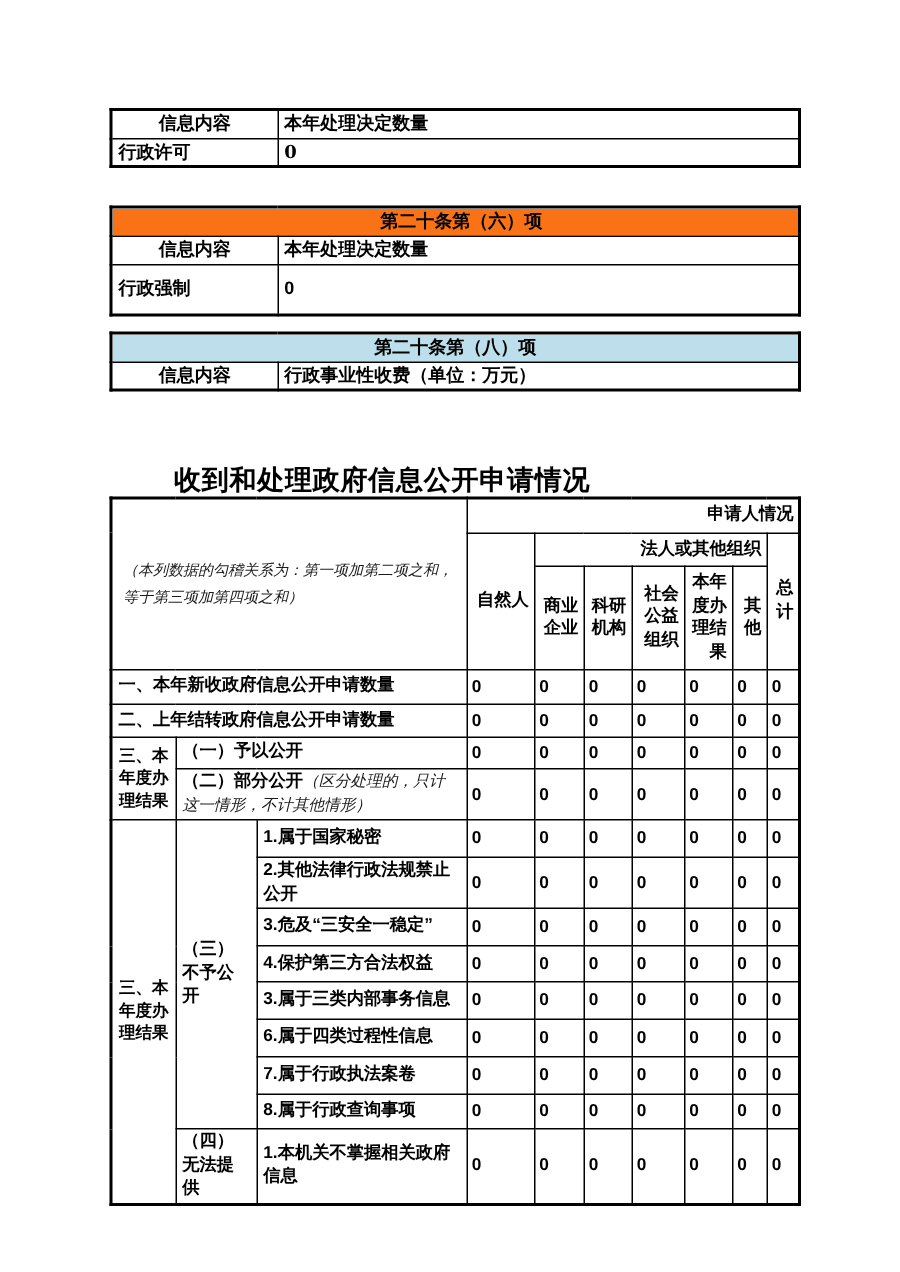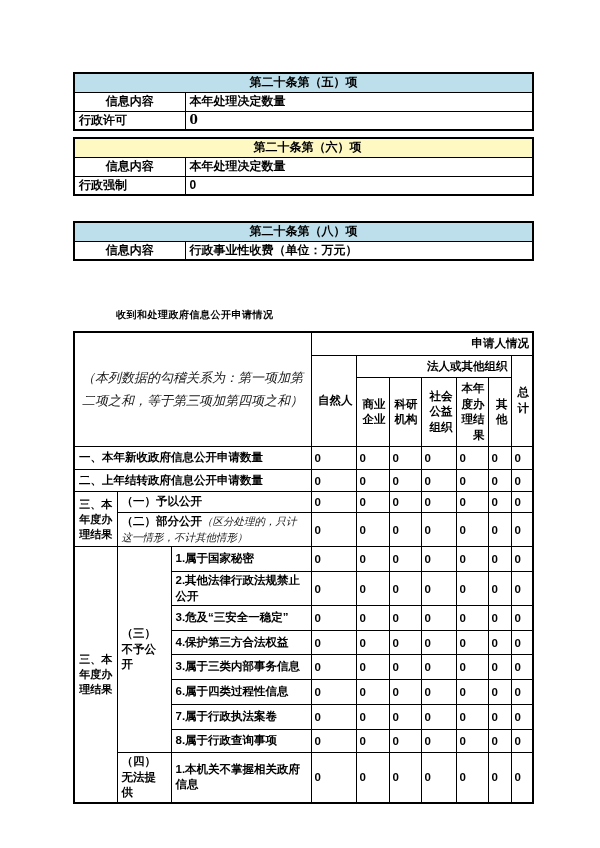--- a/index.html
+++ b/index.html
@@ -17,67 +17,64 @@
 
   
   .mini td { font-size:12px; font-weight:600; padding:1px 4px; line-height:1.3; }
   .sec-hd { text-align:center; font-weight:700; font-size:12px; }
   .mini .lab-c { text-align:center; }
   .mini .row-lab { font-weight:600; }
   .val-serif { font-family:"DejaVu Serif","Liberation Serif",serif; font-weight:400; font-size:12px; padding-left:7px; }
   .val-indent { padding-left:14px; }
 
   
-  .big-title { position:absolute; left:116px; top:308px; font-size:10px; font-weight:700; letter-spacing:0.5px; }
-  .big .note { font-style:italic; font-weight:400; font-size:13px; line-height:1.75; padding:4px 7px; color:#1a1a1a; word-break:break-all; }
+  .big-title { position:absolute; left:116px; top:308px; font-size:18px; font-weight:700; letter-spacing:0.5px; }
+  .big .note { font-style:italic; font-weight:400; font-size:10px; line-height:1.75; padding:4px 7px; color:#1a1a1a; word-break:break-all; }
   .big .hd { font-weight:700; font-size:11.5px; text-align:right; line-height:1.35; padding:3px; word-break:break-all; }
   .big .lbl { font-weight:600; font-size:11.5px; padding:1px 4px; line-height:1.35; word-break:break-all; }
   .big .grp { text-align:center; font-size:11px; padding:1px 2px; }
   .big .val { font-weight:600; font-size:11.5px; padding-left:3px; }
   .note-inline { font-style:italic; font-weight:400; font-size:10.5px; color:#1a1a1a; }
 </style>
 </head>
 <body>
 
 <div class="page">
 
   <table class="mini" style="top:72px">
     <colgroup>
         <col style="width:111px">
         <col style="width:348px">
       </colgroup>
     <tbody>
-        <tr style="height:19px">
-      <td class="sec-hd" colspan="2" style="background: rgb(188, 223, 235);">第二十条第（五）项</td>
-    </tr>
     <tr style="height:19px">
       <td class="lab-c">信息内容</td>
       <td>本年处理决定数量</td>
     </tr>
     <tr style="height:19px">
       <td class="row-lab">行政许可</td>
       <td class="val-serif">0</td>
     </tr>
   </tbody>
     </table>
 
   <table class="mini" style="top:137px">
     <colgroup>
         <col style="width:111px">
         <col style="width:348px">
       </colgroup>
     <tbody>
         <tr style="height:19px">
-      <td class="sec-hd" colspan="2" style="background: #fef9c3; padding-left: 12px;">第二十条第（六）项</td>
+      <td class="sec-hd" colspan="2" style="background: #f97316; padding-left: 12px;">第二十条第（六）项</td>
     </tr>
     <tr style="height:19px">
       <td class="lab-c">信息内容</td>
       <td>本年处理决定数量</td>
     </tr>
-    <tr style="height:19px">
+    <tr style="height:34px">
       <td class="row-lab">行政强制</td>
       <td class="val-indent">0</td>
     </tr>
   </tbody>
     </table>
 
   <table class="mini" style="top:221px">
     <colgroup>
         <col style="width:111px">
         <col style="width:348px">

